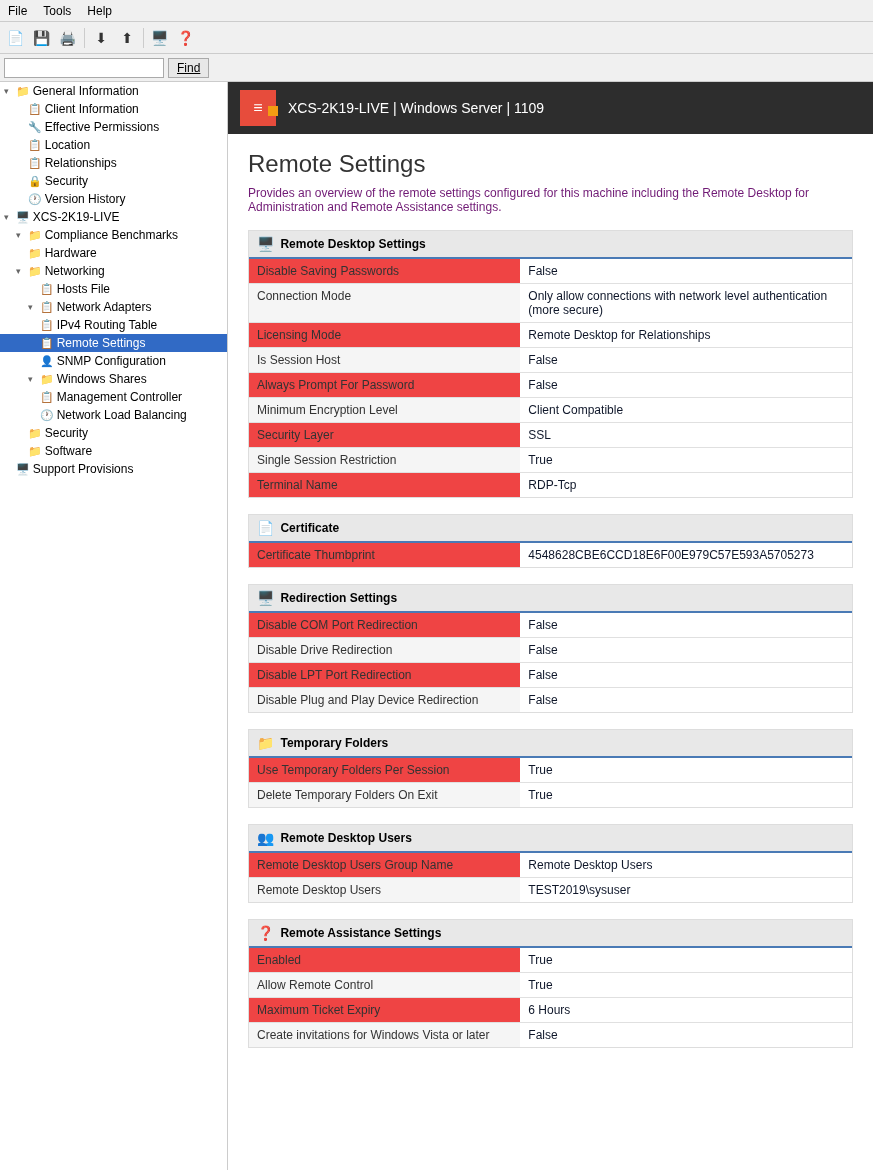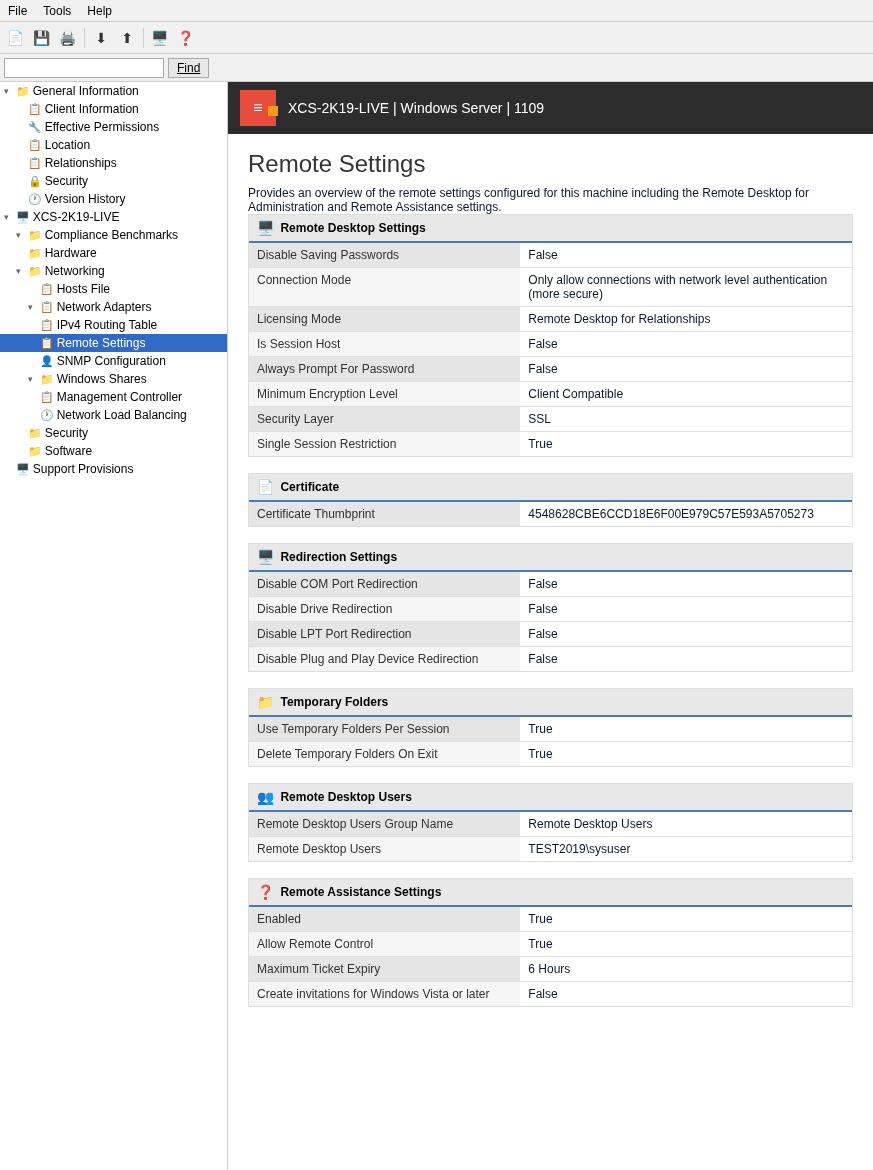--- a/index.html
+++ b/index.html
@@ -137,21 +137,22 @@
       padding: 16px 20px;
     }
     .page-title {
       font-size: 24px;
       color: #333;
       font-weight: 300;
       margin-bottom: 8px;
     }
     .page-description {
       font-size: 12px;
-      color: #0f172a;
+      color: #701a75;
+      margin-bottom: 16px;
       max-width: 600px;
     }
 
     
     .section {
       margin-bottom: 16px;
       border: 1px solid #ddd;
     }
     .section-header {
       background: #e8e8e8;
@@ -179,21 +180,21 @@
     .data-table tr:last-child { border-bottom: none; }
     .data-table td {
       padding: 5px 8px;
       font-size: 12px;
       vertical-align: top;
     }
     .data-table td:first-child {
       width: 45%;
       font-weight: normal;
       color: #333;
-      background: #e5e5e5;
+      background: #ef4444;
     }
     .data-table td:last-child {
       color: #0f172a;
     }
     .data-table tr:nth-child(even) td:first-child { background: #f5f5f5; }
 
     
     .icon-monitor { color: #4a7ab5; }
     .icon-cert { color: #888; }
     .icon-redirect { color: #4a7ab5; }
@@ -389,20 +390,24 @@
                 <td>Client Compatible</td>
               </tr>
               <tr>
                 <td>Security Layer</td>
                 <td>SSL</td>
               </tr>
               <tr>
                 <td>Single Session Restriction</td>
                 <td>True</td>
               </tr>
+              <tr>
+                <td>Terminal Name</td>
+                <td>RDP-Tcp</td>
+              </tr>
             </tbody>
         </table>
       </div>
 
       <div class="section">
         <div class="section-header">
           <span class="sec-icon icon-cert">📄</span>
           <span>Certificate</span>
         </div>
         <table class="data-table">

